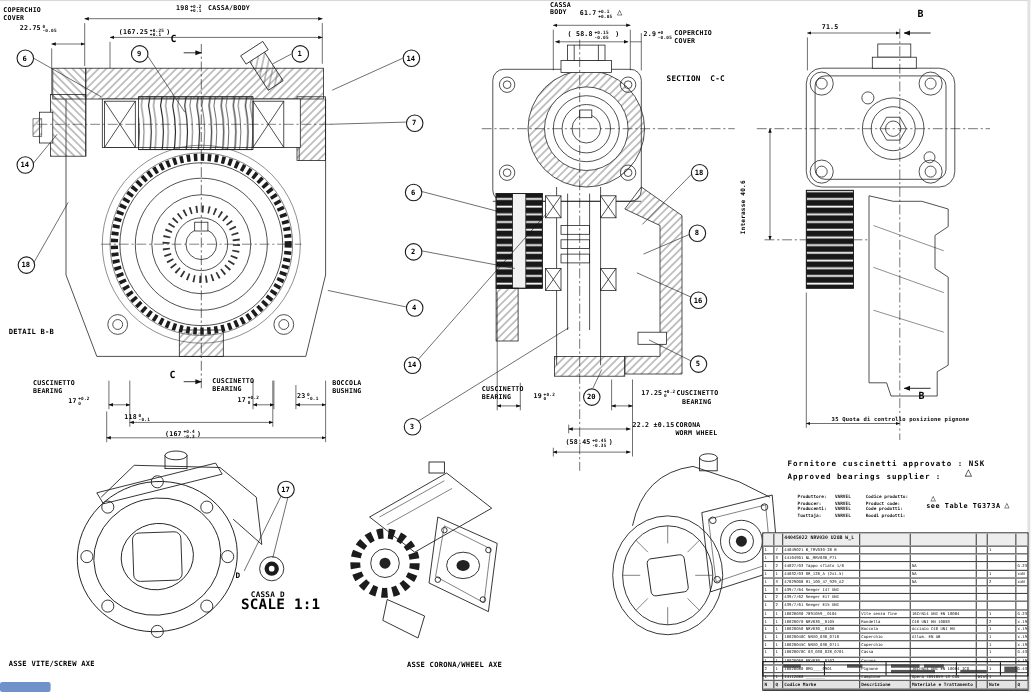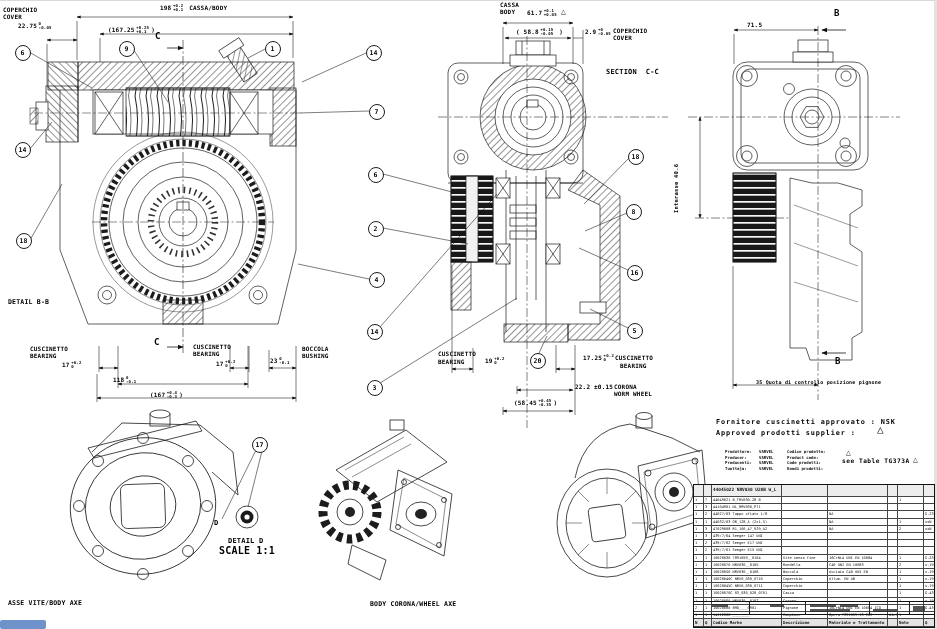--- a/index.html
+++ b/index.html
@@ -391,25 +391,25 @@
       <div class="lbl" style="left: 615px; top: 355px;"><span class="lm"><span>CUSCINETTO</span></span></div>
       <div class="lbl" style="left: 620px; top: 363px;"><span class="lm"><span>BEARING</span></span></div>
       <div class="lbl" style="left: 575px; top: 384px;"><span class="lm"><span>22.2 ±0.15</span></span></div>
       <div class="lbl" style="left: 614px; top: 384px;"><span class="lm"><span>CORONA</span><span>WORM WHEEL</span></span></div>
       <div class="lbl" style="left: 514px; top: 400px;"><span class="lm"><span>(58.45</span></span><span class="tol"><span>+0.45</span><span>-0.35</span></span><span class="sfx">)</span></div>
       <div class="lbl" style="left: 747px; top: 22px;"><span class="lm"><span>71.5</span></span></div>
       <div class="lbl" style="left: 834px; top: 10px; font-size: 9px;"><span class="lm"><span>B</span></span></div>
       <div class="lbl" style="left: 835px; top: 358px; font-size: 9px;"><span class="lm"><span>B</span></span></div>
       <div class="lbl" style="left: 673px; top: 213px; font-size: 5.5px; transform: rotate(-90deg);"><span class="lm"><span>Interasse 40.6</span></span></div>
       <div class="lbl" style="left: 756px; top: 379px; font-size: 5px;"><span class="lm"><span>35 Quota di controllo posizione pignone</span></span></div>
-      <div class="lbl" style="left: 228px; top: 538px; font-size: 7px;"><span class="lm"><span>DETAIL D</span></span></div>
-      <div class="lbl" style="left: 219px; top: 548px; font-size: 10px; justify-content: flex-end;"><span class="lm"><span>SCALE 1:1</span></span></div>
+      <div class="lbl" style="left: 228px; top: 538px; font-size: 7px;"><span class="lm"><span>CASSA D</span></span></div>
+      <div class="lbl" style="left: 219px; top: 548px; font-size: 13px; justify-content: flex-end;"><span class="lm"><span>SCALE 1:1</span></span></div>
       <div class="lbl" style="left: 214px; top: 520px; font-size: 7px;"><span class="lm"><span>D</span></span></div>
-      <div class="lbl" style="left: 8px; top: 600px; font-size: 6.5px;"><span class="lm"><span>ASSE VITE/BODY AXE</span></span></div>
-      <div class="lbl" style="left: 370px; top: 601px; font-size: 6.5px;"><span class="lm"><span>BODY CORONA/WHEEL AXE</span></span></div>
+      <div class="lbl" style="left: 8px; top: 600px; font-size: 6.5px;"><span class="lm"><span>ASSE VITE/SCREW AXE</span></span></div>
+      <div class="lbl" style="left: 370px; top: 601px; font-size: 6.5px;"><span class="lm"><span>ASSE CORONA/WHEEL AXE</span></span></div>
       <div class="callout" style="left: 14.5px; top: 44.5px;">6</div>
       <div class="callout" style="left: 118.5px; top: 40.5px;">9</div>
       <div class="callout" style="left: 264.5px; top: 40.5px;">1</div>
       <div class="callout" style="left: 365.5px; top: 44.5px;">14</div>
       <div class="callout" style="left: 368.5px; top: 103.5px;">7</div>
       <div class="callout" style="left: 14.5px; top: 141.5px;">14</div>
       <div class="callout" style="left: 15.5px; top: 232.5px;">18</div>
       <div class="callout" style="left: 367.5px; top: 166.5px;">6</div>
       <div class="callout" style="left: 367.5px; top: 220.5px;">2</div>
       <div class="callout" style="left: 368.5px; top: 271.5px;">4</div>
@@ -423,21 +423,21 @@
       <div class="callout" style="left: 251.5px; top: 436.5px;">17</div>
       <div class="tri" style="left: 561px; top: 8px; font-size: 8px;">△</div>
       <div class="tri" style="left: 877px; top: 424px; font-size: 11px;">△</div>
       <div class="tri" style="left: 846px; top: 449px; font-size: 8px;">△</div>
       <div class="tri" style="left: 913px; top: 456px; font-size: 8px;">△</div>
       <div class="tri" style="left: 698px; top: 483px; font-size: 8px;">△</div>
       <div class="tri" style="left: 694px; top: 585px; font-size: 9px;">▲</div>
     </div>
 
   <div class="note big" style="left:716px;top:418px">Fornitore cuscinetti approvato : NSK</div>
-  <div class="note big" style="left:716px;top:429px">Approved prodotti supplier :</div>
+  <div class="note big" style="left:716px;top:429px">Approved bearings supplier :</div>
   <div class="note med" style="left:842px;top:457px">see Table TG373A</div>
   <div id="producer">
       <div class="prow">
         <span>Produttore:</span>
         <span>VARVEL</span>
         <span>Codice prodotto:</span>
       </div>
       <div class="prow">
         <span>Producer:</span>
         <span>VARVEL</span>

